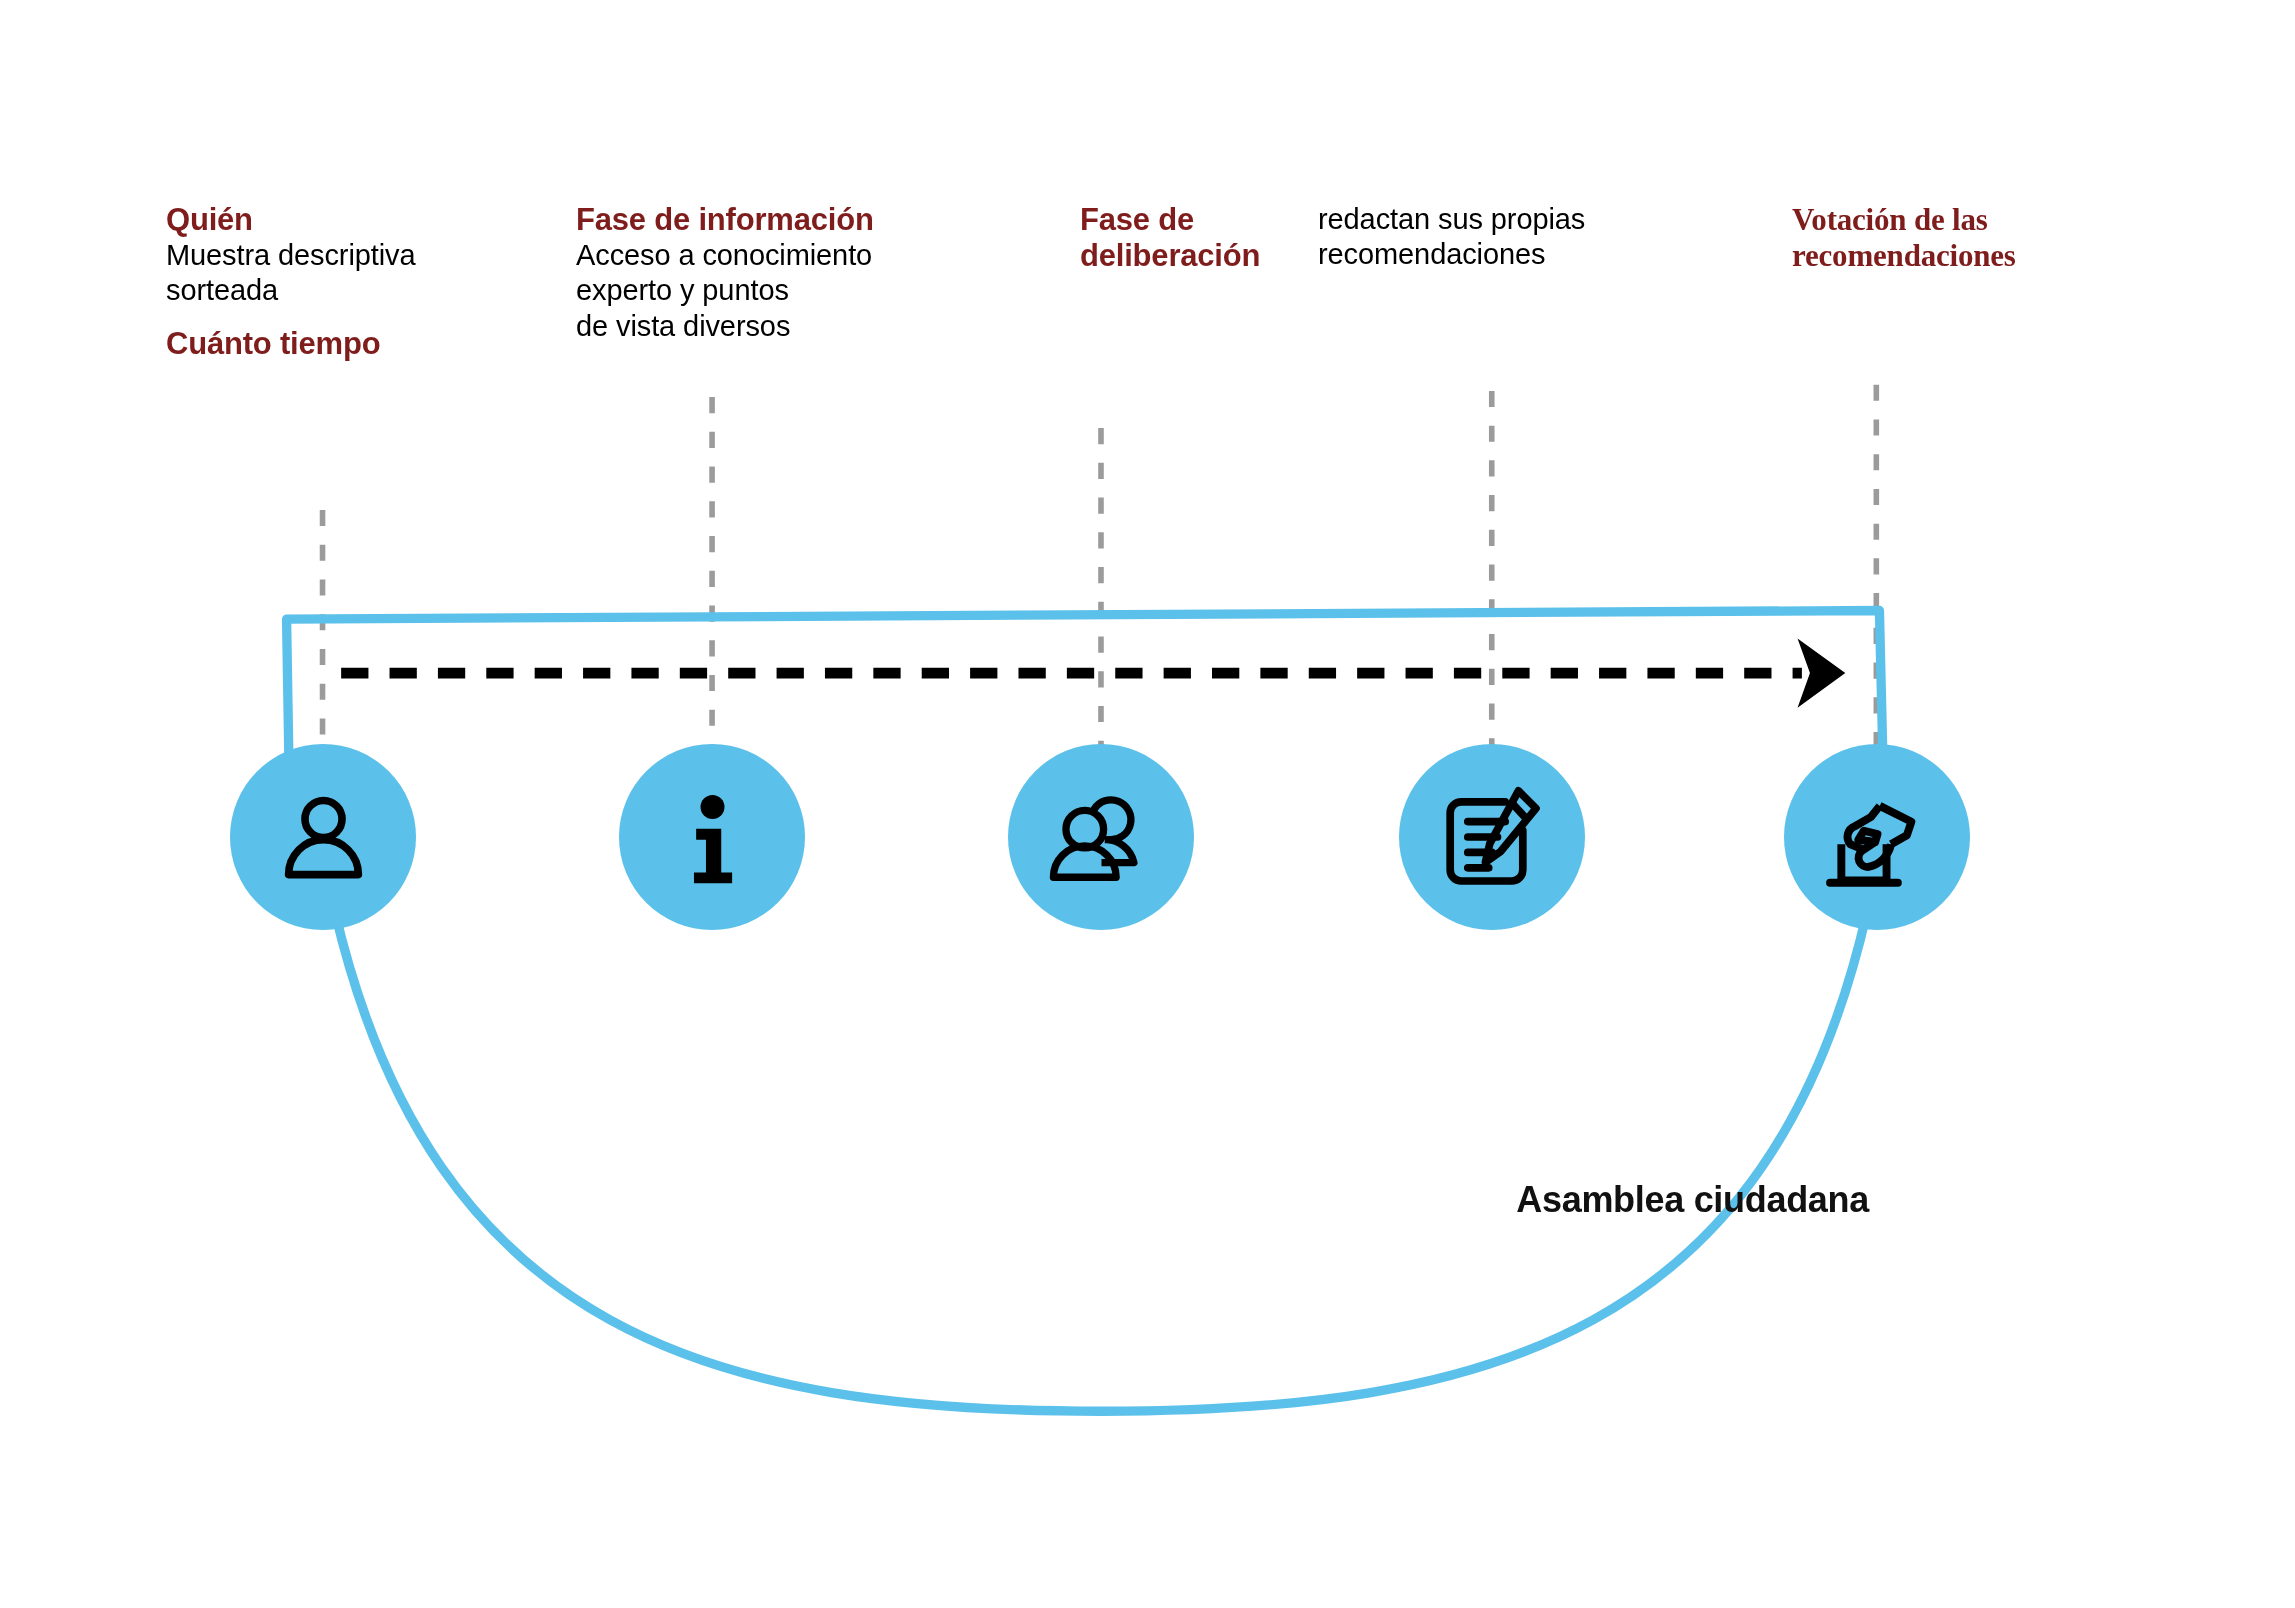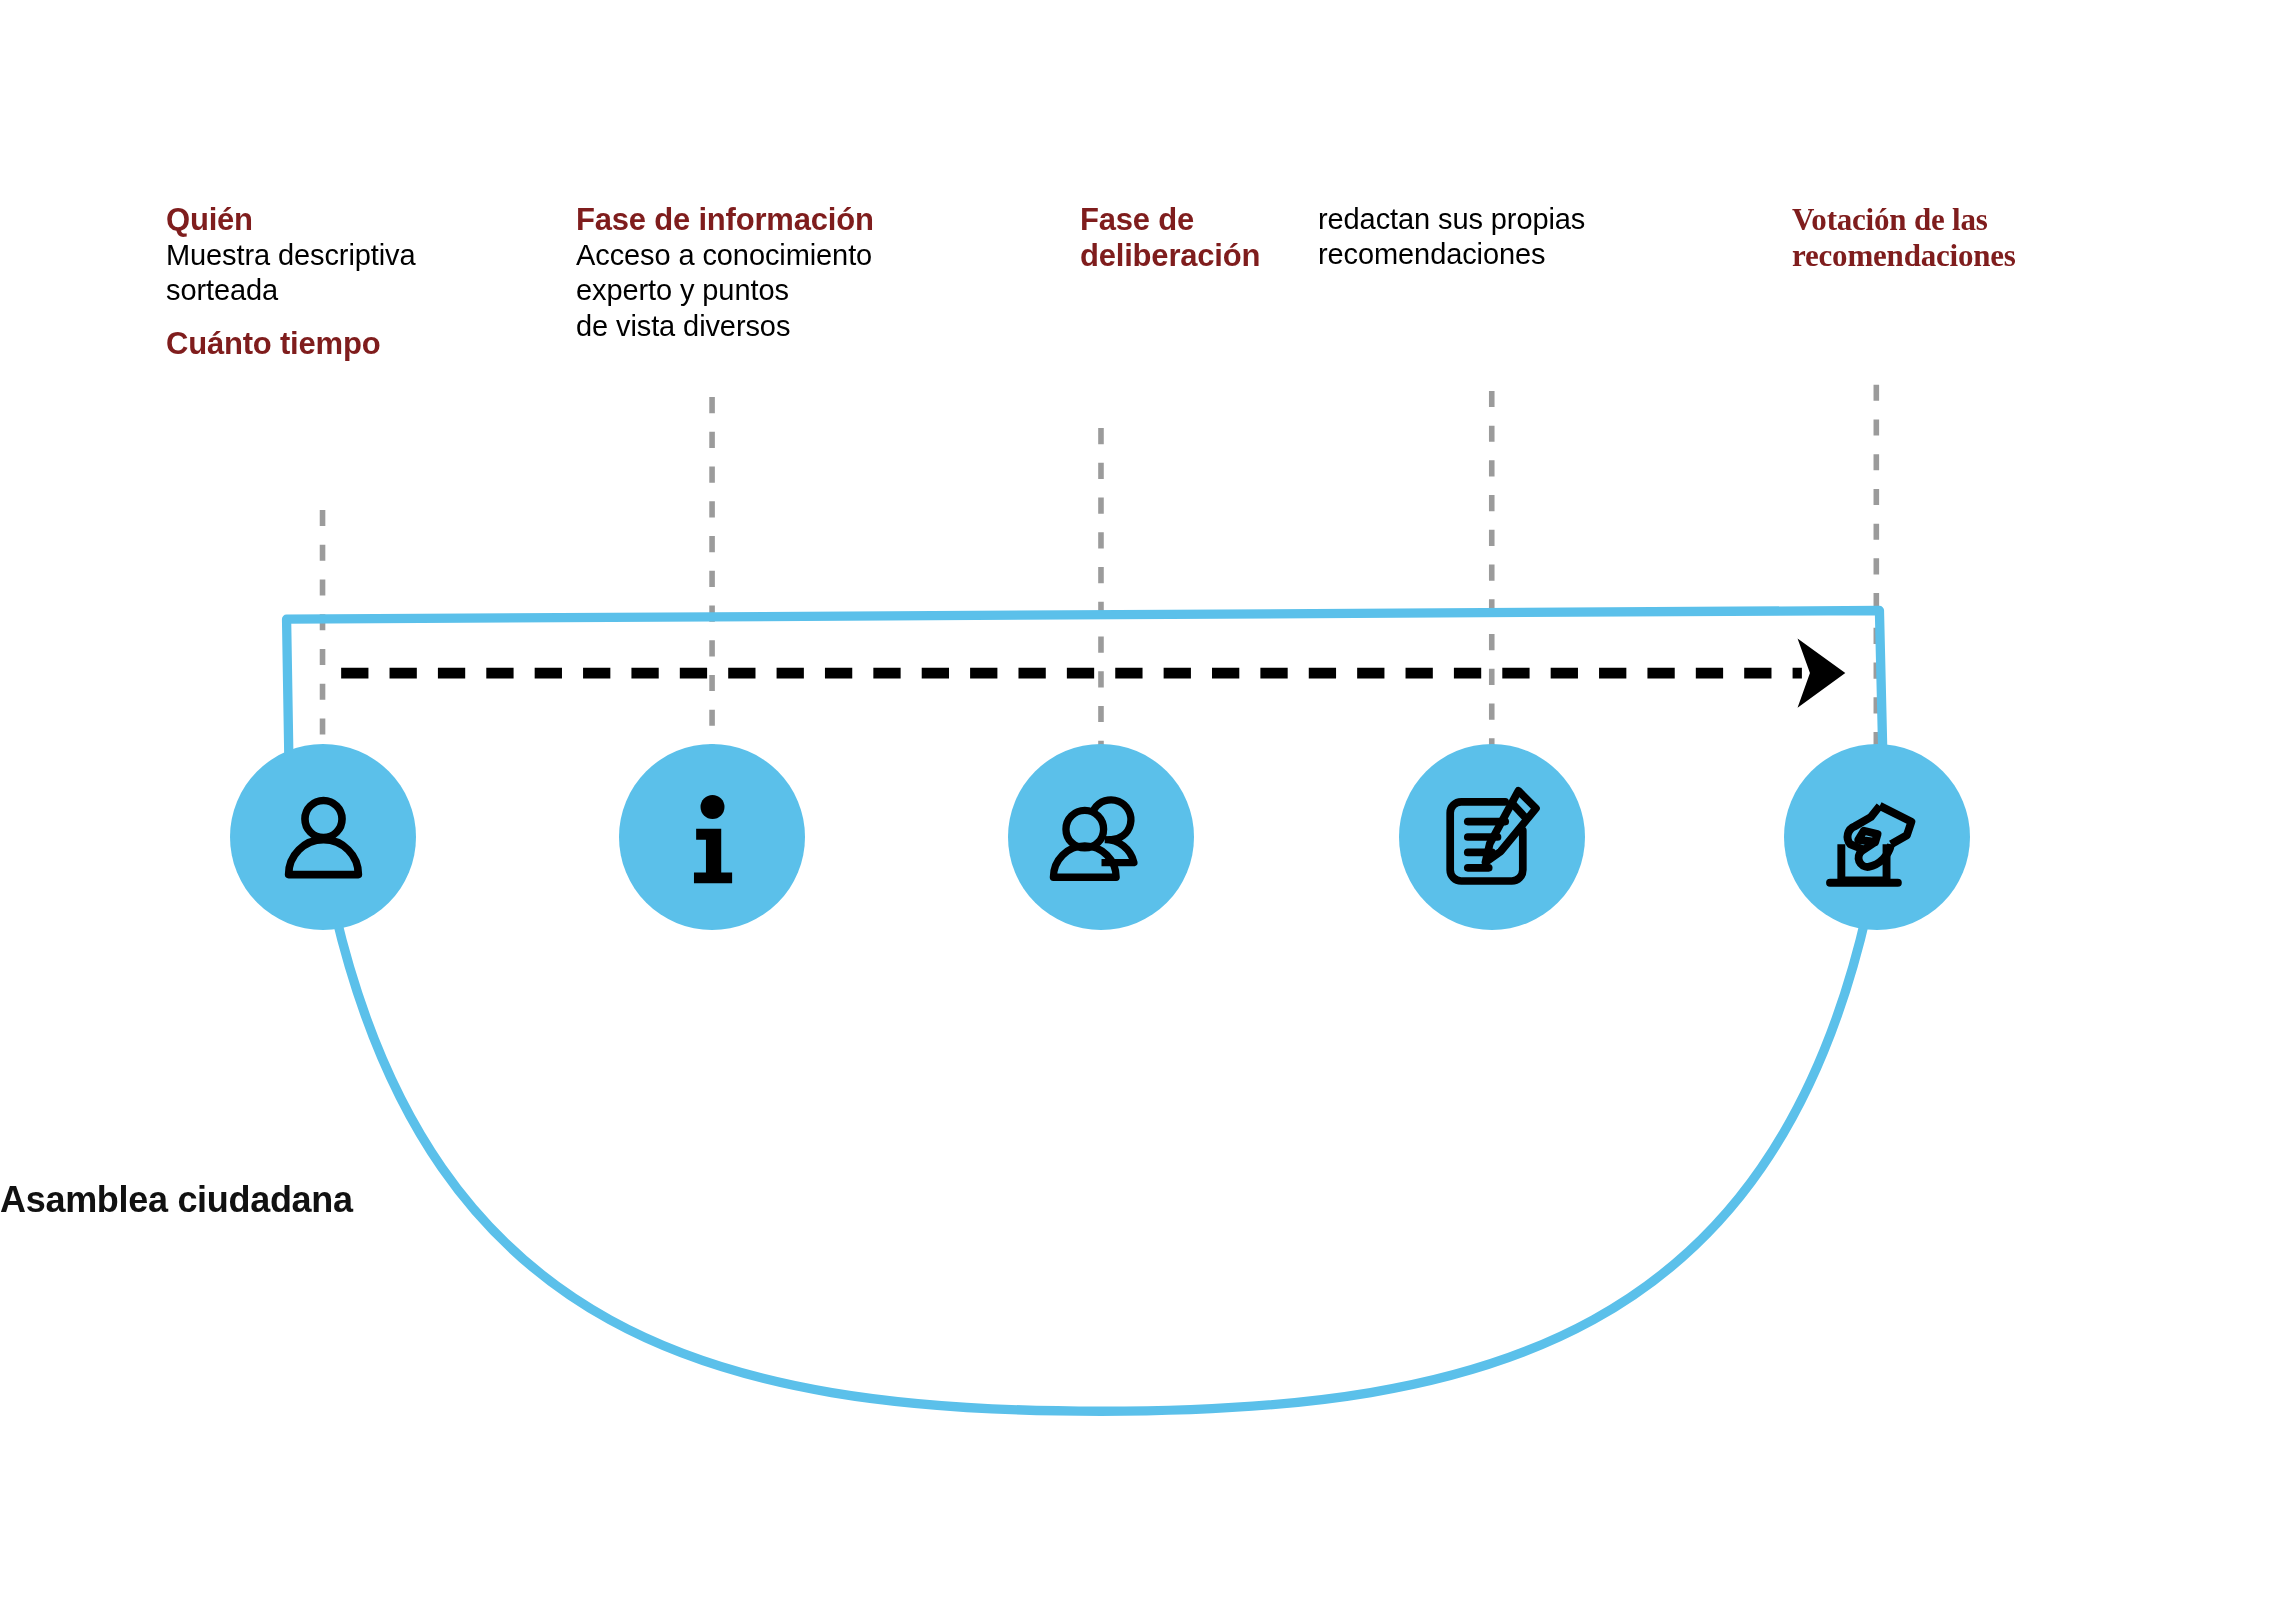--- a/index.html
+++ b/index.html
@@ -63,21 +63,21 @@
     justify-content: center;
   }
   .node svg { display: block; overflow: visible; }
 
   
   #caption {
     position: absolute;
     left: 0;
     top: 1179px;
     width: 1869px;
-    text-align: left;
+    text-align: right;
     font-size: 36px;
     font-weight: 700;
     letter-spacing: -0.3px;
     color: #111111;
   }
 </style>
 </head>
 <body>
 
 <div id="stage">

